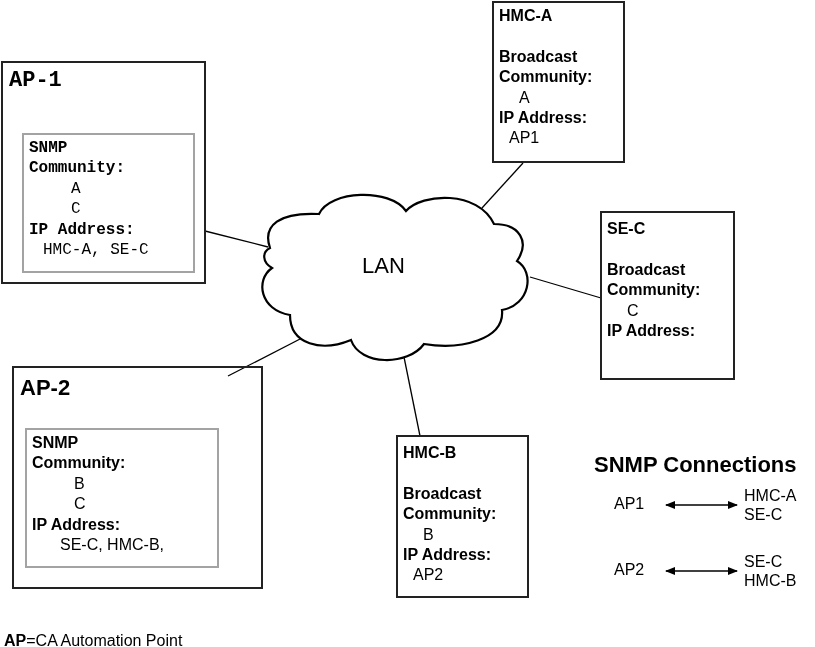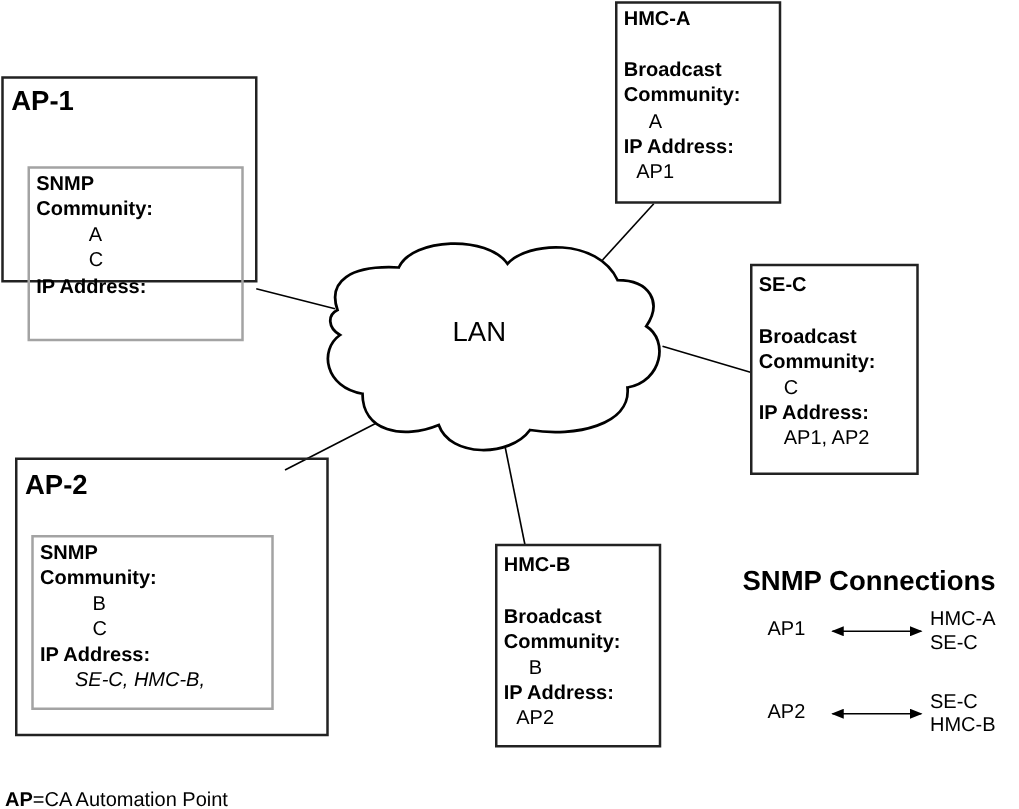--- a/index.html
+++ b/index.html
@@ -6,21 +6,21 @@
   body { width: 815px; height: 647px; position: relative; overflow: hidden;
          font-family: "Liberation Sans", sans-serif; color: #000; }
   #diagram { position: absolute; left: 0; top: 0; }
   .box { position: absolute; border: 2px solid #222; box-sizing: border-box; background: transparent; }
   .ap-title { position: absolute; font-weight: bold; font-size: 22px; line-height: 24px; }
   .inner { position: absolute; border: 2px solid #a3a3a3; box-sizing: border-box; padding: 3px 0 0 5px; font-size: 16px; line-height: 20.4px; }
   .b { font-weight: bold; display: block; white-space: nowrap; }
   .v { display: block; white-space: nowrap; }
   .v1 { padding-left: 42px; }
   .v2 { padding-left: 14px; }
-  .v3 { padding-left: 28px; font-style: italic; }
+  .v3 { padding-left: 28px; }
   .node { padding: 3px 0 0 5px; font-size: 16px; line-height: 20.4px; }
   .node .b.spacer { margin-bottom: 20.4px; }
   .nv { padding-left: 20px; }
   .nv2 { padding-left: 10px; }
   .lan-label { position: absolute; font-size: 22px; line-height: 24px; }
   .legend-title { position: absolute; font-weight: bold; font-size: 22px; line-height: 24px; white-space: nowrap; }
   .legend-text { position: absolute; font-size: 16px; line-height: 20px; white-space: nowrap; }
   .footnote { position: absolute; font-size: 16px; line-height: 18px; white-space: nowrap; }
 </style>
 </head>
@@ -49,28 +49,29 @@
            C 322 352, 290 345, 290 315
            C 260 310, 255 280, 272 268
            C 262 262, 262 252, 270 248 Z"></path>
 
   <line x1="666" y1="505" x2="737" y2="505" stroke="#000" stroke-width="1.3" marker-start="url(#arrowhead)" marker-end="url(#arrowhead)"></line>
   <line x1="666" y1="571" x2="737" y2="571" stroke="#000" stroke-width="1.3" marker-start="url(#arrowhead)" marker-end="url(#arrowhead)"></line>
 </svg>
 
 <div class="lan-label" style="left:362px; top:254px;">LAN</div>
 
-<div class="box" style="left:1px; top:61px; width:205px; height:165px;">
+<div class="box" style="left:1px; top:61px; width:205px; height:223px;font-family:Liberation Mono, monospace;">
   <div class="ap-title" style="left:6px; top:6px;">AP-1</div>
   <div class="inner" style="left:19px; top:70px; width:173px; height:140px;">
     <span class="b">SNMP</span>
     <span class="b">Community:</span>
     <span class="v v1">A</span>
     <span class="v v1">C</span>
     <span class="b">IP Address:</span>
+    <span class="v v2">HMC-A, SE-C</span>
   </div>
 </div>
 
 <div class="box" style="left:12px; top:366px; width:251px; height:223px;">
   <div class="ap-title" style="left:6px; top:8px;">AP-2</div>
   <div class="inner" style="left:11px; top:60px; width:194px; height:140px;">
     <span class="b">SNMP</span>
     <span class="b">Community:</span>
     <span class="v v1">B</span>
     <span class="v v1">C</span>
@@ -87,21 +88,20 @@
   <span class="b">IP Address:</span>
   <span class="v nv2">AP1</span>
 </div>
 
 <div class="box node" style="left:600px; top:211px; width:135px; height:169px;">
   <span class="b spacer" style="margin-top:3px;">SE-C</span>
   <span class="b">Broadcast</span>
   <span class="b">Community:</span>
   <span class="v nv">C</span>
   <span class="b">IP Address:</span>
-  <span class="v nv">AP1, AP2</span>
 </div>
 
 <div class="box node" style="left:396px; top:435px; width:133px; height:163px;">
   <span class="b spacer" style="margin-top:3px;">HMC-B</span>
   <span class="b">Broadcast</span>
   <span class="b">Community:</span>
   <span class="v nv">B</span>
   <span class="b">IP Address:</span>
   <span class="v nv2">AP2</span>
 </div>

